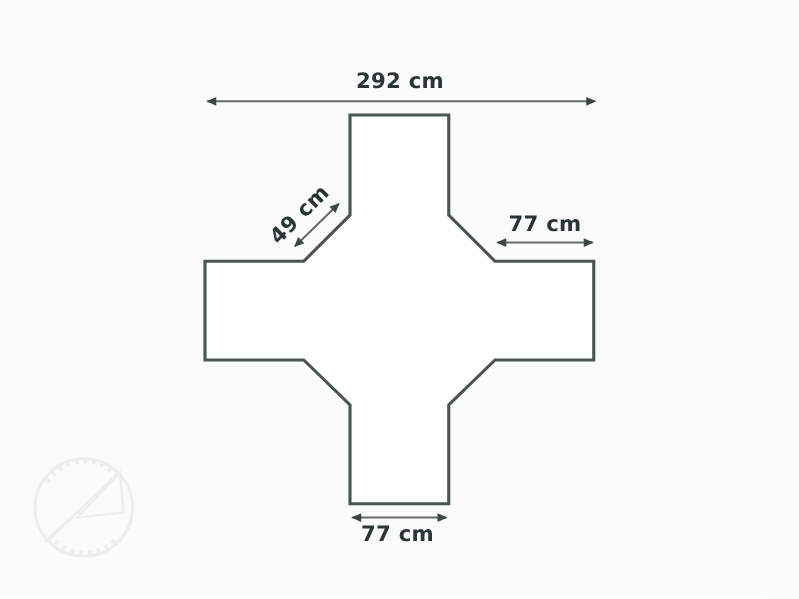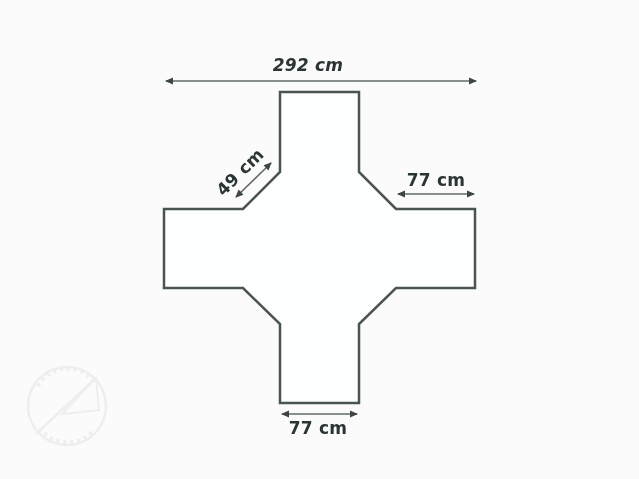--- a/index.html
+++ b/index.html
@@ -60,21 +60,21 @@
 
     <line x1="166" y1="81" x2="476" y2="81" stroke="#636a6a" stroke-width="1.6" marker-start="url(#arrowStart)" marker-end="url(#arrowEnd)"></line>
 
     <line x1="236" y1="197" x2="271" y2="163" stroke="#636a6a" stroke-width="1.6" marker-start="url(#arrowStart)" marker-end="url(#arrowEnd)"></line>
 
     <line x1="398" y1="194" x2="474" y2="194" stroke="#636a6a" stroke-width="1.6" marker-start="url(#arrowStart)" marker-end="url(#arrowEnd)"></line>
 
     <line x1="282" y1="414" x2="357" y2="414" stroke="#636a6a" stroke-width="1.6" marker-start="url(#arrowStart)" marker-end="url(#arrowEnd)"></line>
   </svg>
 
-  <div class="dim-label" style="left:308px; top:65px;font-style:italic;">292 cm</div>
+  <div class="dim-label" style="left:320px; top:65px;">292 cm</div>
 
   <div class="dim-label rotated" style="left:240px; top:172px;">49 cm</div>
 
   <div class="dim-label" style="left:436px; top:180px;">77 cm</div>
 
   <div class="dim-label" style="left:318px; top:428px;">77 cm</div>
 
 </div>
 
 </body></html>

